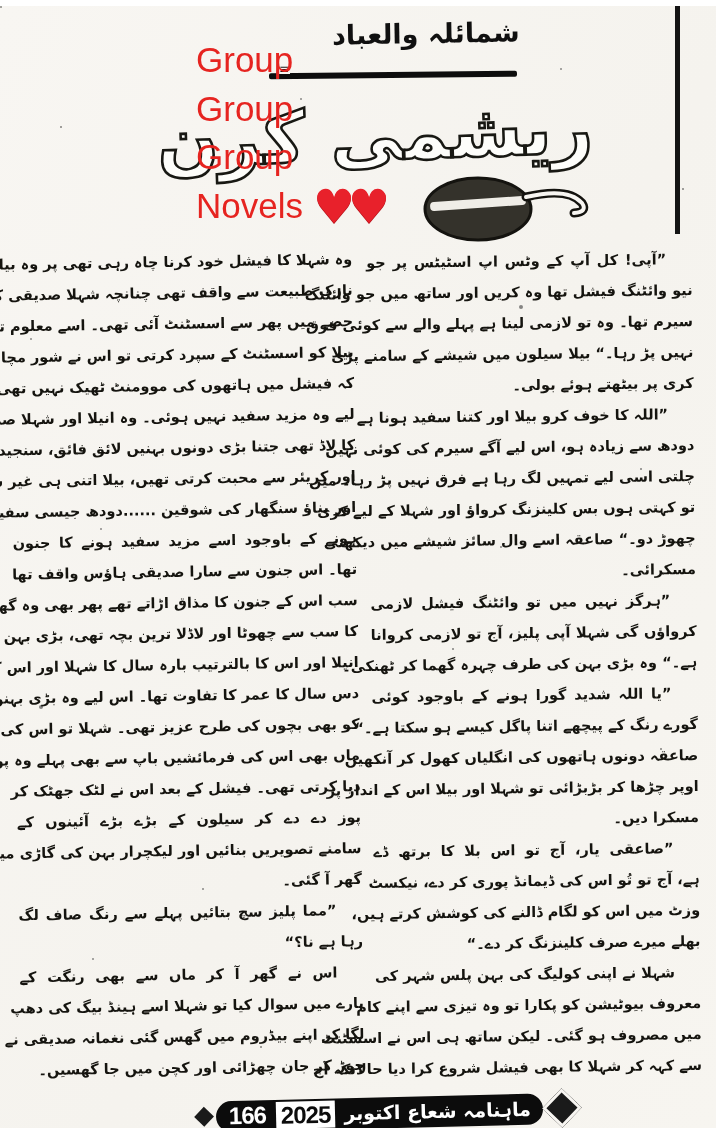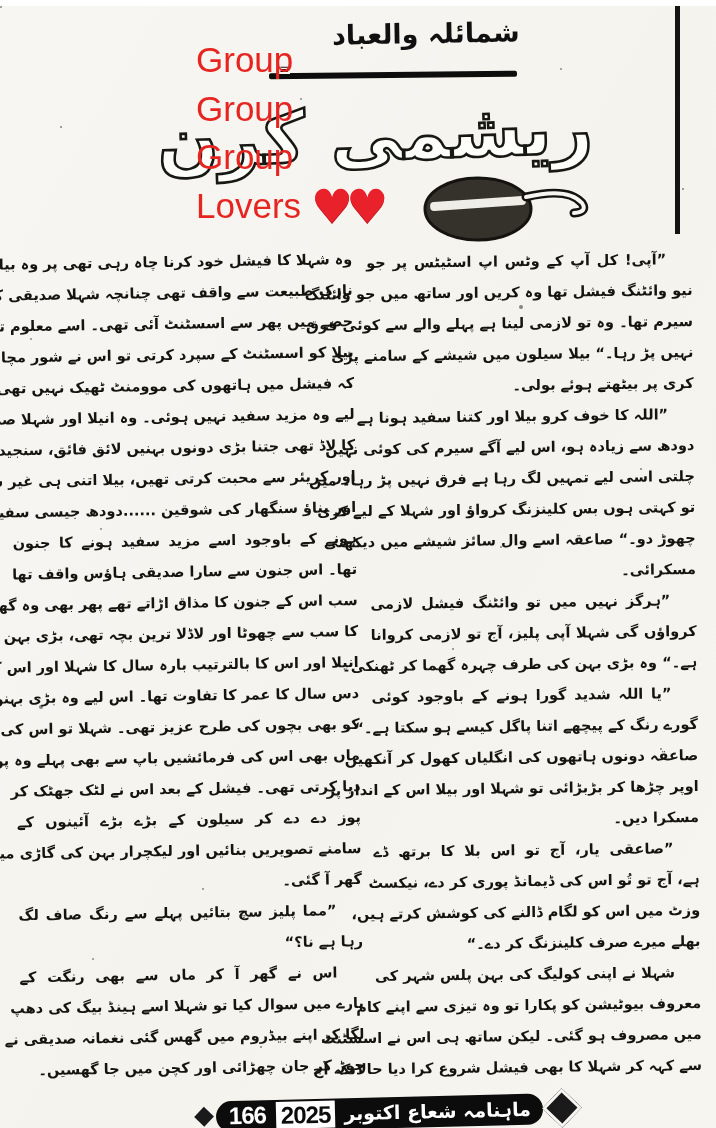--- a/index.html
+++ b/index.html
@@ -97,21 +97,21 @@
     <ellipse cx="58" cy="40" rx="53" ry="31" fill="#34322b" stroke="#14130f" stroke-width="3"></ellipse>
     <rect x="10" y="30" width="96" height="9" rx="4" fill="#efede7" transform="rotate(-4 58 34)"></rect>
     <path d="M106 28 q42 -10 56 6 q6 9 -8 10" fill="none" stroke="#14130f" stroke-width="9" stroke-linecap="round"></path>
     <path d="M106 28 q42 -10 56 6 q6 9 -8 10" fill="none" stroke="#f7f5f1" stroke-width="4" stroke-linecap="round"></path>
   </svg>
 
   <div class="watermark">
     <div class="wline">Group</div>
     <div class="wline">Group</div>
     <div class="wline">Group</div>
-    <div class="wline"><span>Lovers</span><span class="hearts">♥♥</span></div>
+    <div class="wline"><span>Novels</span><span class="hearts">♥♥</span></div>
   </div>
 
   <div class="col left" id="col-left">
       <div class="bline">وہ شہلا کا فیشل خود کرنا چاہ رہی تھی پر وہ بیلا اور اس کی</div>
       <div class="bline">نازک طبیعت سے واقف تھی چنانچہ شہلا صدیقی کے</div>
       <div class="bline">حصے میں پھر سے اسسٹنٹ آئی تھی۔ اسے معلوم تھا وہ</div>
       <div class="bline">بیلا کو اسسٹنٹ کے سپرد کرتی تو اس نے شور مچانا تھا</div>
       <div class="bline">کہ فیشل میں ہاتھوں کی موومنٹ ٹھیک نہیں تھی اس</div>
       <div class="bline">لیے وہ مزید سفید نہیں ہوئی۔ وہ انیلا اور شہلا صدیقی</div>
       <div class="bline">کا لاڈ تھی جتنا بڑی دونوں بہنیں لائق فائق، سنجیدہ</div>

